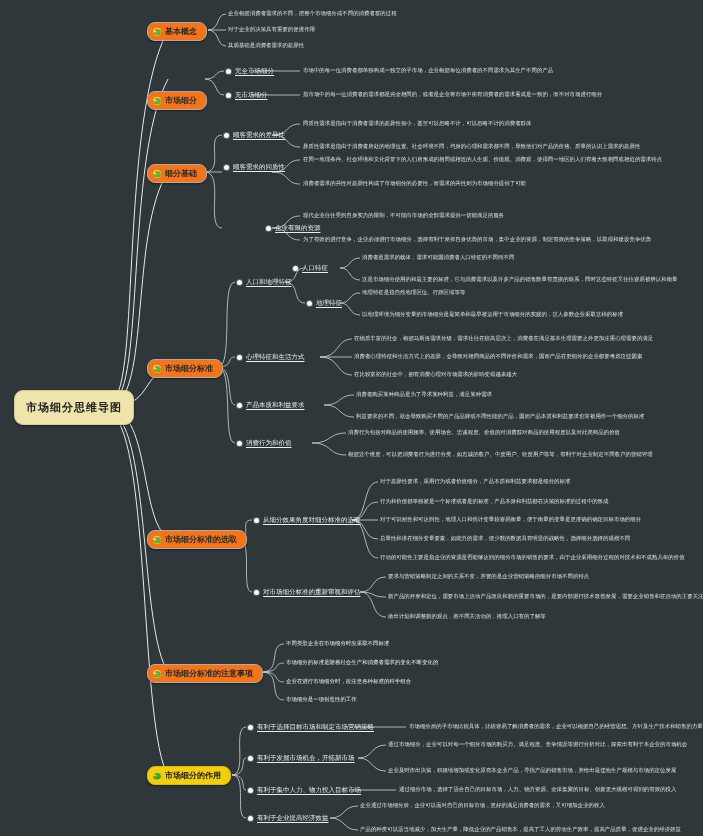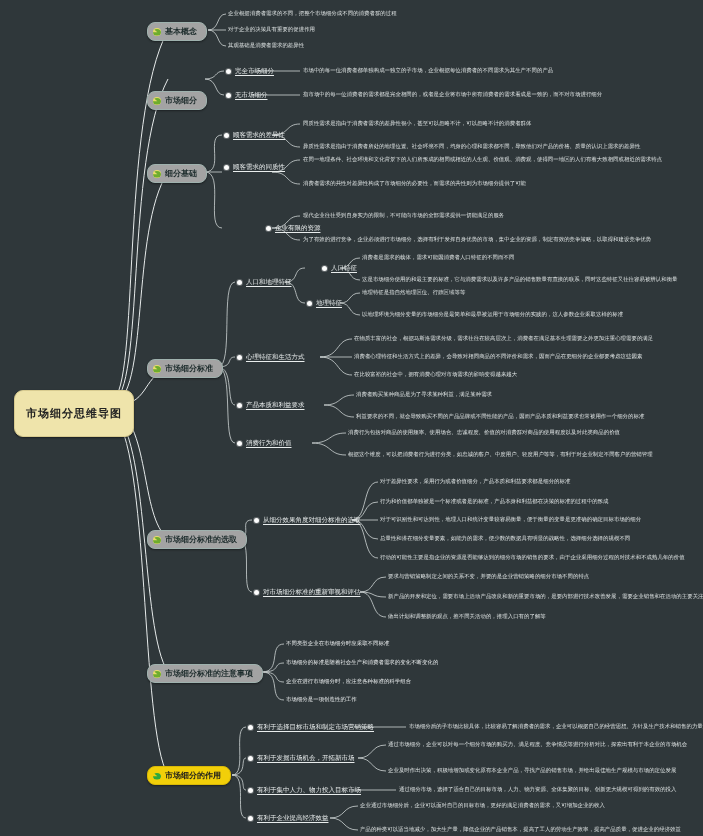--- a/index.html
+++ b/index.html
@@ -17,31 +17,31 @@
   svg.links path.thin { stroke:#cfd6d6; stroke-width:0.8; }
 
   .node { position:absolute; white-space:nowrap; }
 
   
   .root {
     background:#efe4ab;
     color:#232323;
     border:1px solid #d8cb90;
     border-radius:9px;
-    padding:15px 11px;
+    padding:9px 11px;
     font-size:11px;
     font-weight:bold;
     letter-spacing:1px;
     box-shadow:0 1px 2px rgba(0,0,0,.45);
   }
 
   
   .l1 {
     display:flex; align-items:center; gap:4px;
-    background:#a3a3a3;
+    background:#f97316;
     color:#1d2c2c;
     border:1px solid #9fb2ae;
     border-radius:8px;
     padding:3px 9px 3px 5px;
     font-size:8px;
     font-weight:bold;
     box-shadow:0 1px 2px rgba(0,0,0,.4);
   }
   .l1.accent { background:#f2cf09; border-color:#d8b806; color:#1d1d1d; }
   .l1 .dot {
@@ -207,21 +207,21 @@
   <div class="node leaf" style="left:303px; top:237px;">为了有效的进行竞争，企业必须进行市场细分，选择有利于发挥自身优势的市场，集中企业的资源，制定有效的竞争策略，以取得和建设竞争优势</div>
 
   <div class="node l1" style="left:147px; top:359px;">
     <span class="dot"></span>
     <span>市场细分标准</span>
   </div>
   <div class="node l2" style="left:237px; top:278px;align-items:center;">
     <span class="bullet"></span>
     <span class="txt">人口和地理特征</span>
   </div>
-  <div class="node l2" style="left:322px; top:264px;">
+  <div class="node l2" style="left:293px; top:264px;">
     <span class="bullet"></span>
     <span class="txt">人口特征</span>
   </div>
   <div class="node leaf" style="left:362px; top:255px;">消费者是需求的载体，需求可能因消费者人口特征的不同而不同</div>
   <div class="node leaf" style="left:362px; top:277px;">这是市场细分使用的和最主要的标准，它与消费需求以及许多产品的销售数量有直接的联系，同时这些特征又往往容易被辨认和衡量</div>
   <div class="node l2" style="left:307px; top:299px;">
     <span class="bullet"></span>
     <span class="txt">地理特征</span>
   </div>
   <div class="node leaf" style="left:362px; top:290px;">地理特征是指自然地理区位、行政区域等等</div>

